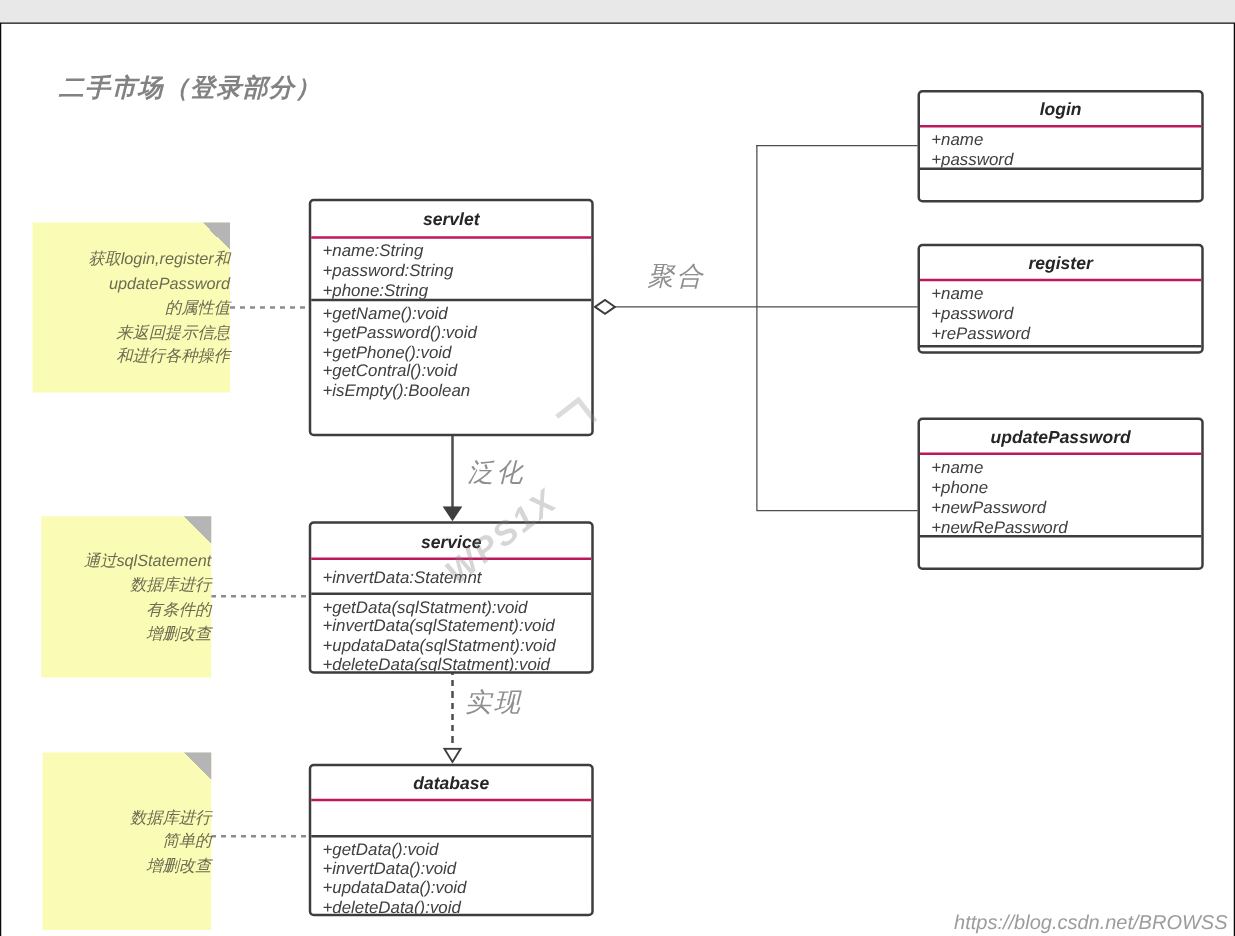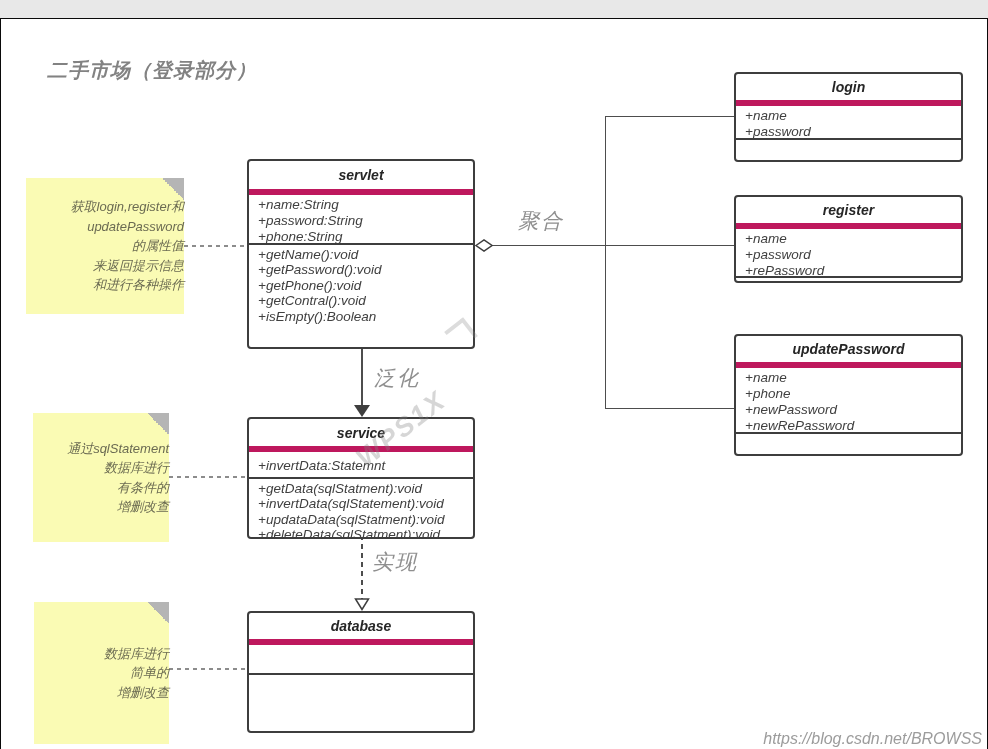--- a/index.html
+++ b/index.html
@@ -12,21 +12,21 @@
     position:absolute; left:46px; top:38px;
     font-size:20px; font-weight:600; letter-spacing:1px; color:#828282;
   }
   
   .uml-class {
     position:absolute; background:#fff; border:2px solid #3d3d3d; border-radius:4px;
     box-sizing:border-box; display:flex; flex-direction:column; z-index:5;
   }
   .uml-title {
     flex:0 0 auto; display:flex; align-items:center; justify-content:center;
-    font-weight:bold; font-size:14px; color:#262626; border-bottom:6px solid #be185d;
+    font-weight:bold; font-size:14px; color:#262626; border-bottom:2px solid #be185d;
   }
   .uml-sec {
     box-sizing:border-box; border-bottom:2px solid #3d3d3d;
     padding:2px 0 1px 9px; color:#404040; font-size:13.5px; overflow:hidden;
   }
   .uml-sec.last { border-bottom:none; flex:1 1 auto; }
   .uml-line { line-height:16px; white-space:nowrap; }
   .uml-line.tight { line-height:15.4px; }
   
   .note {
@@ -92,20 +92,26 @@
       <div class="uml-line tight">+getData(sqlStatment):void</div>
       <div class="uml-line tight">+invertData(sqlStatement):void</div>
       <div class="uml-line tight">+updataData(sqlStatment):void</div>
       <div class="uml-line tight">+deleteData(sqlStatment):void</div>
     </div>
   </div>
 
   <div class="uml-class" style="left:246px;top:592px;width:228px;height:122px">
     <div class="uml-title" style="height:26px">database</div>
     <div class="uml-sec" style="height:30px"></div>
+    <div class="uml-sec last">
+      <div class="uml-line tight">+getData():void</div>
+      <div class="uml-line tight">+invertData():void</div>
+      <div class="uml-line tight">+updataData():void</div>
+      <div class="uml-line tight">+deleteData():void</div>
+    </div>
   </div>
 
   <div class="uml-class" style="left:733px;top:53px;width:229px;height:90px">
     <div class="uml-title" style="height:26px">login</div>
     <div class="uml-sec" style="height:34px">
       <div class="uml-line">+name</div>
       <div class="uml-line">+password</div>
     </div>
     <div class="uml-sec last"></div>
   </div>

